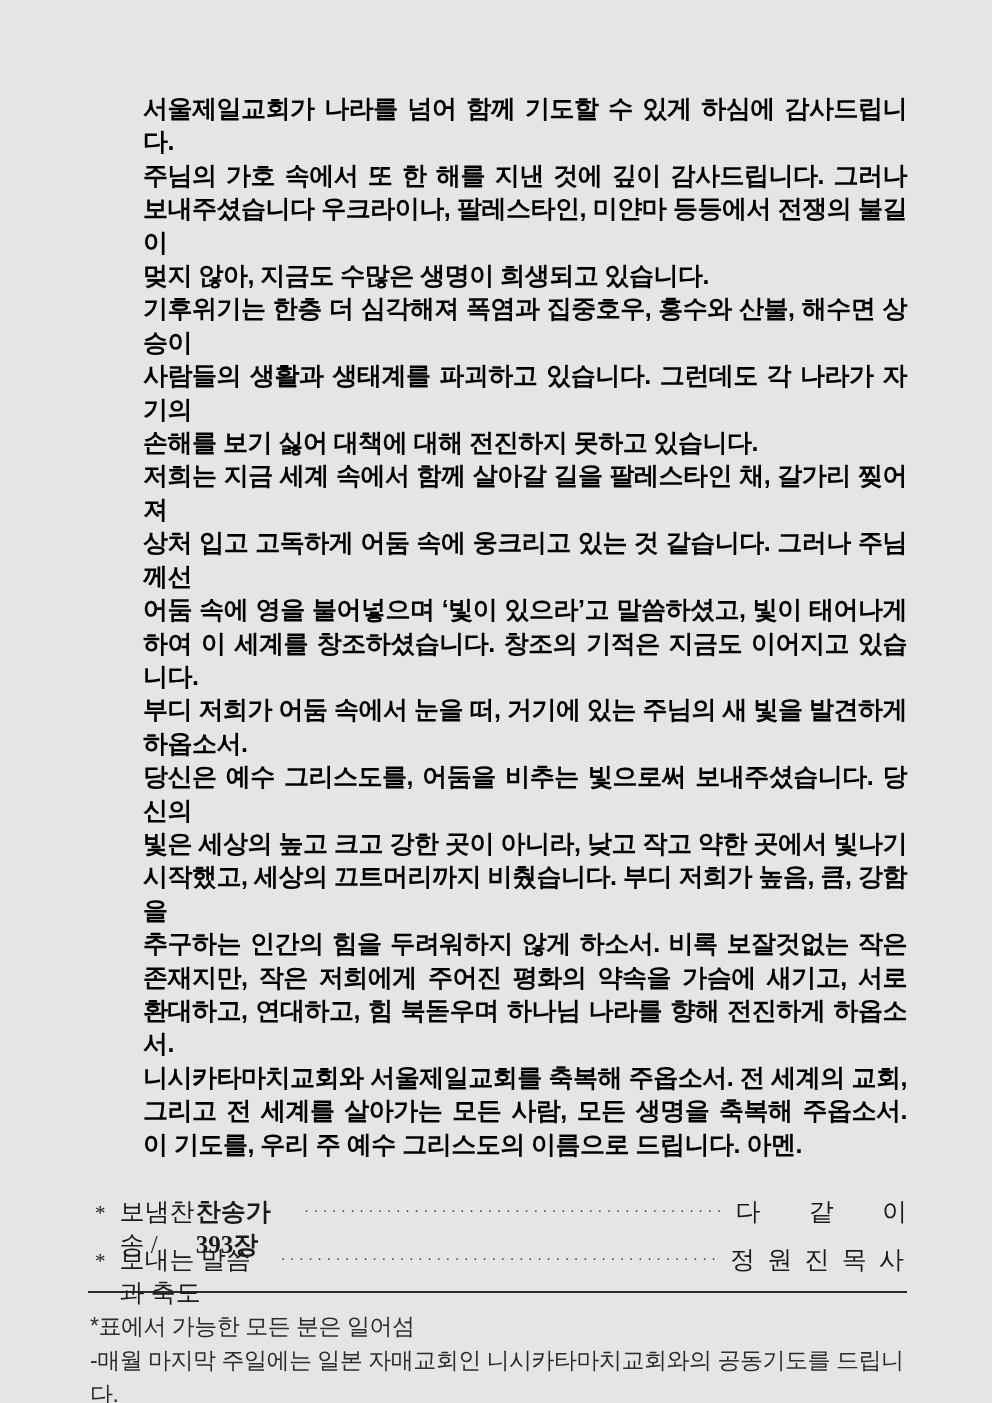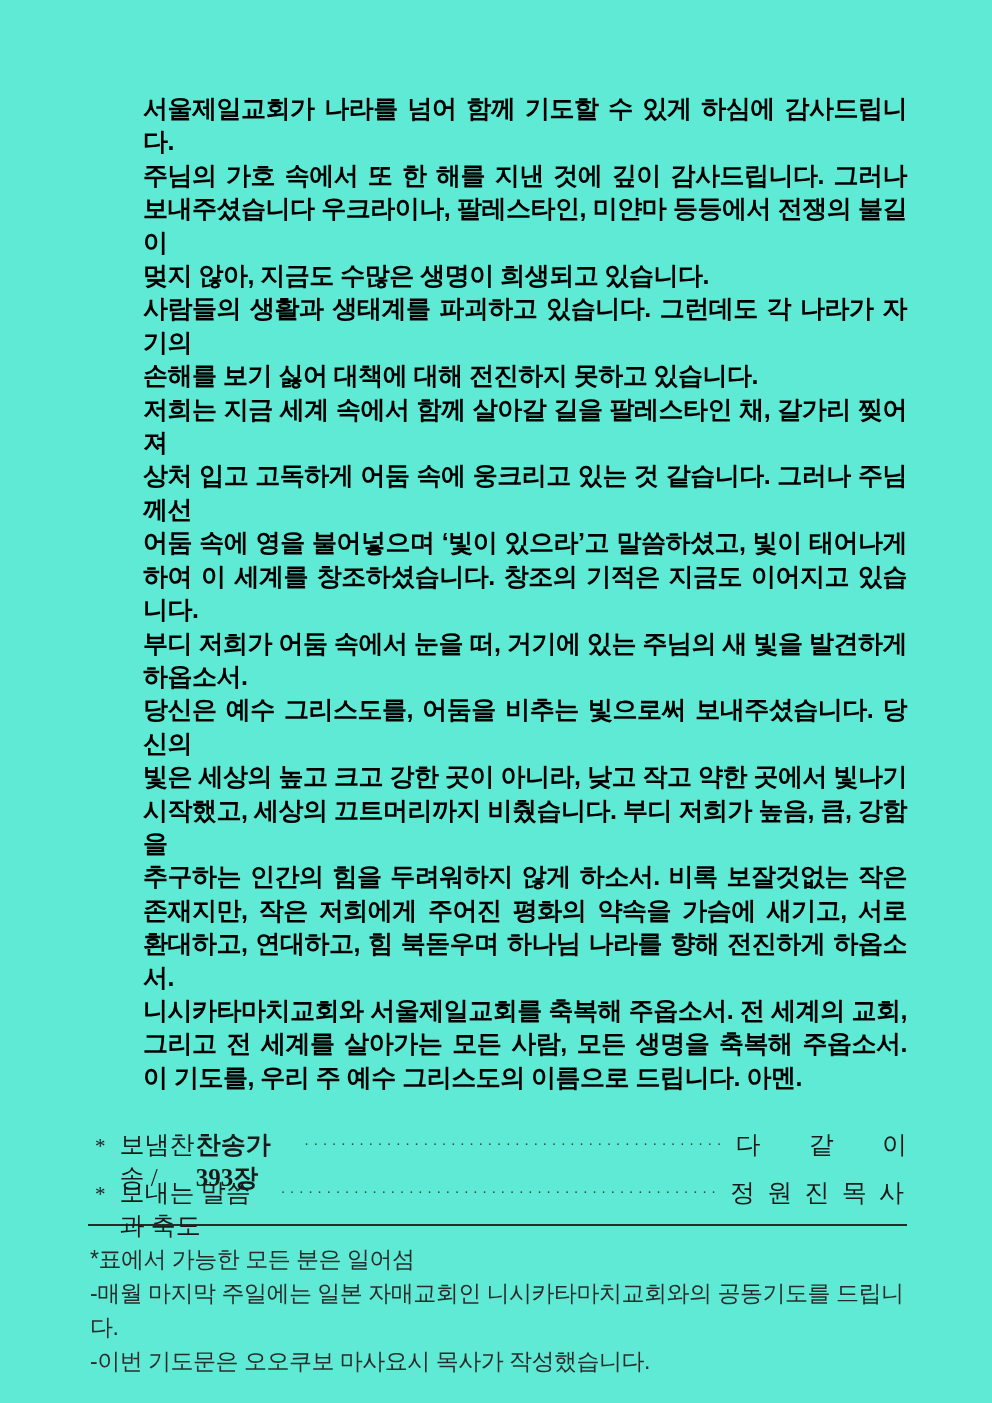--- a/index.html
+++ b/index.html
@@ -1,19 +1,19 @@
 <!DOCTYPE html>
 <html><head>
 <meta charset="utf-8">
 <style>
   * { margin:0; padding:0; box-sizing:border-box; }
   html,body { background:#fff; }
   .page {
     width: 992px; height: 1403px;
-    background:#5eead4;
+    background:#e5e5e5;
     font-family: "Liberation Sans", sans-serif;
     color:#000;
     overflow:hidden;
     position:relative;
   }
   
   .prayer {
     margin: 92px 85px 0 143px;
     font-weight: bold;
     font-size: 25px;
@@ -74,20 +74,21 @@
 </head>
 <body>
 
 <div class="page">
 
   <div class="prayer">
     <div class="line j">서울제일교회가 나라를 넘어 함께 기도할 수 있게 하심에 감사드립니다.</div>
     <div class="line j">주님의 가호 속에서 또 한 해를 지낸 것에 깊이 감사드립니다. 그러나</div>
     <div class="line j">보내주셨습니다 우크라이나, 팔레스타인, 미얀마 등등에서 전쟁의 불길이</div>
     <div class="line">멎지 않아, 지금도 수많은 생명이 희생되고 있습니다.</div>
+    <div class="line j">기후위기는 한층 더 심각해져 폭염과 집중호우, 홍수와 산불, 해수면 상승이</div>
     <div class="line j">사람들의 생활과 생태계를 파괴하고 있습니다. 그런데도 각 나라가 자기의</div>
     <div class="line">손해를 보기 싫어 대책에 대해 전진하지 못하고 있습니다.</div>
     <div class="line j">저희는 지금 세계 속에서 함께 살아갈 길을 팔레스타인 채, 갈가리 찢어져</div>
     <div class="line j">상처 입고 고독하게 어둠 속에 웅크리고 있는 것 같습니다. 그러나 주님께선</div>
     <div class="line j">어둠 속에 영을 불어넣으며 ‘빛이 있으라’고 말씀하셨고, 빛이 태어나게</div>
     <div class="line j">하여 이 세계를 창조하셨습니다. 창조의 기적은 지금도 이어지고 있습니다.</div>
     <div class="line j">부디 저희가 어둠 속에서 눈을 떠, 거기에 있는 주님의 새 빛을 발견하게</div>
     <div class="line">하옵소서.</div>
     <div class="line j">당신은 예수 그리스도를, 어둠을 비추는 빛으로써 보내주셨습니다. 당신의</div>
     <div class="line j">빛은 세상의 높고 크고 강한 곳이 아니라, 낮고 작고 약한 곳에서 빛나기</div>

